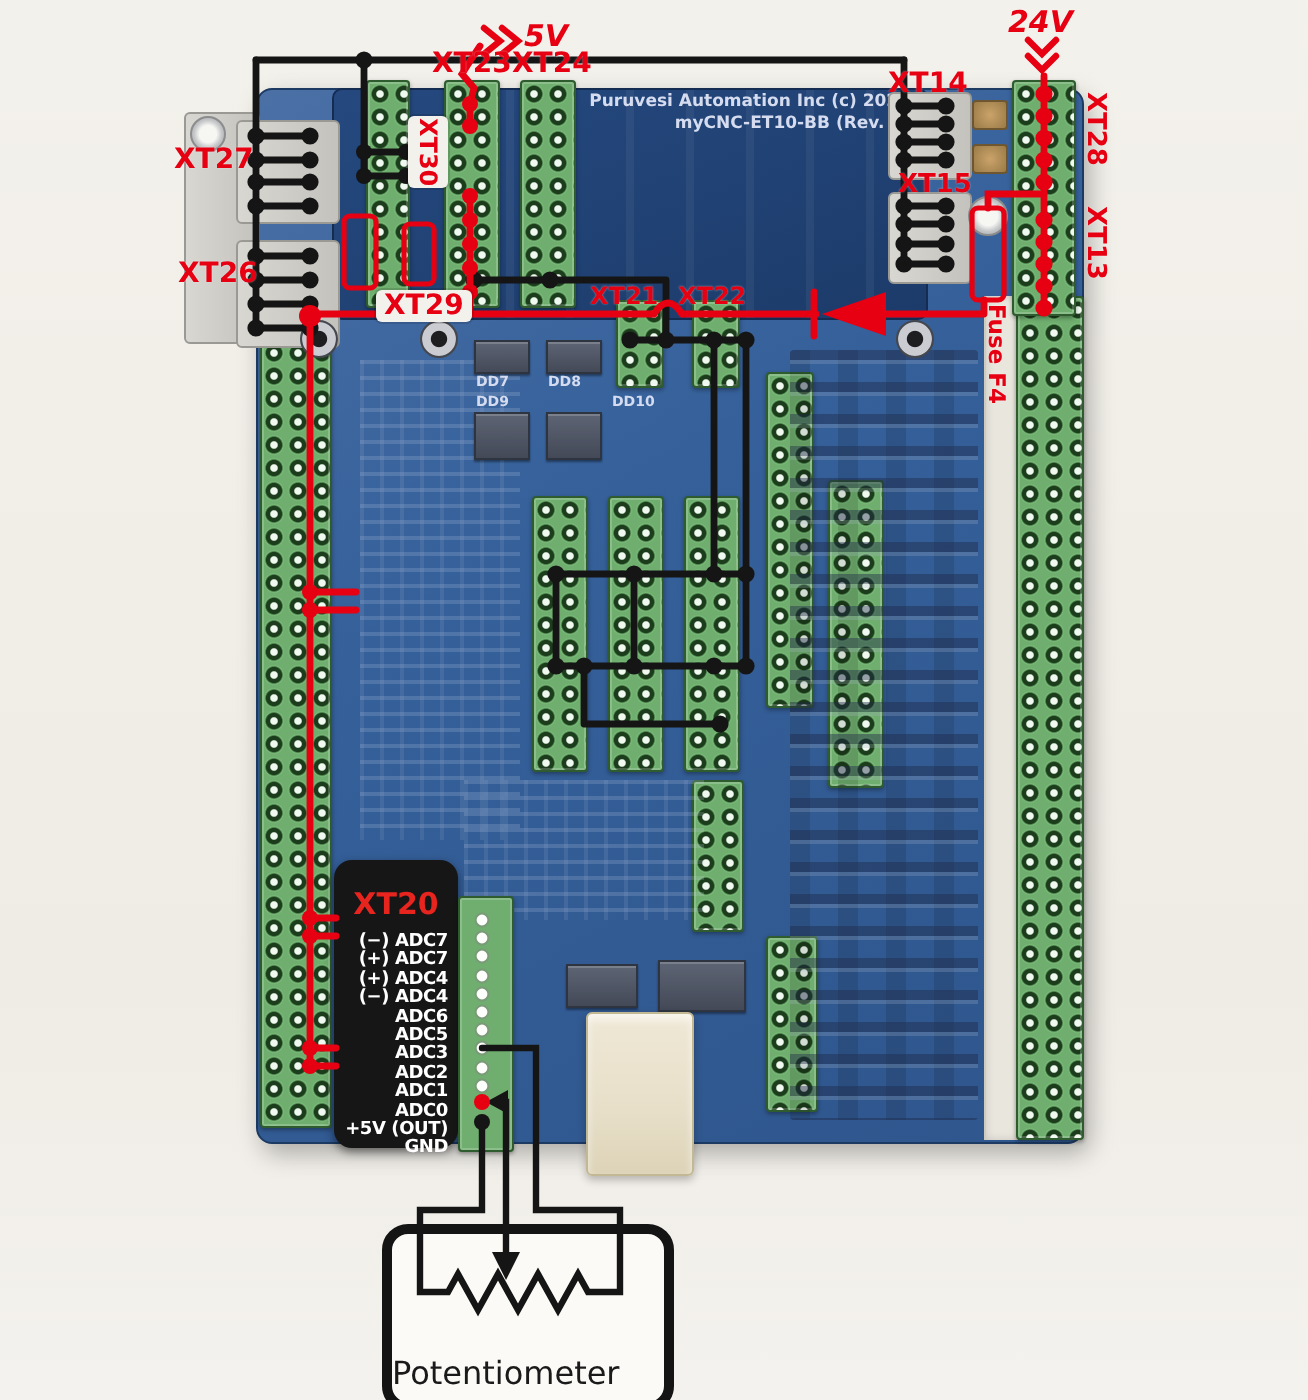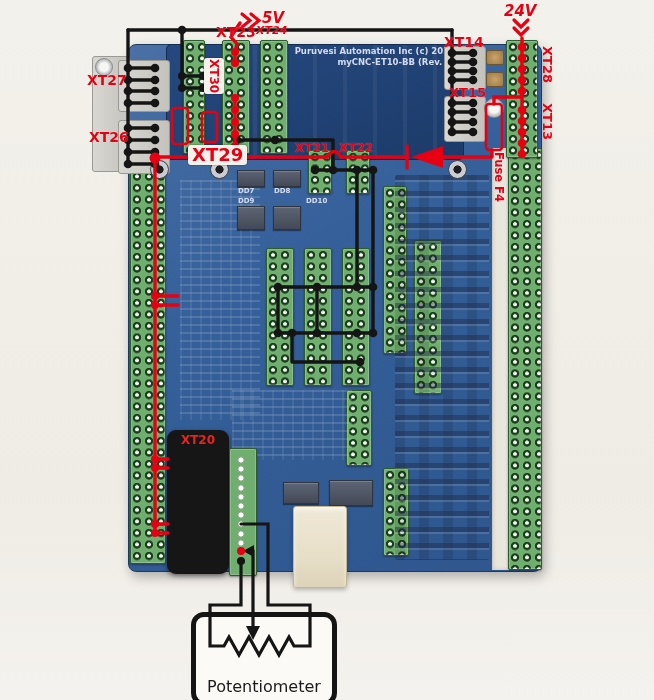--- a/index.html
+++ b/index.html
@@ -21,24 +21,24 @@
   .pads{opacity:.6;background-image:repeating-linear-gradient(180deg, rgba(205,215,235,.3) 0 2px, transparent 2px 8px),repeating-linear-gradient(90deg, rgba(205,215,235,.18) 0 2px, transparent 2px 10px);}
   .btn{border-radius:50%;background:radial-gradient(circle,#1e1e20 0 32%,#caccd1 36% 68%,#8d9199 72%);border:1px solid #44474d;}
   .standoff{border-radius:50%;background:radial-gradient(circle,#f6f6f3 0 38%,#c6c8ca 60%,#97999b);border:1px solid #8a8c8e;}
   .bronze{background:radial-gradient(circle,#caa36a,#9a7a46);border:1px solid #6e5630;border-radius:2px;}
   .lbl{position:absolute;color:#e60012;font-weight:700;line-height:1;white-space:nowrap;text-shadow:0 0 1px rgba(255,255,255,.5);}
   .it{font-style:italic;}
   .v{writing-mode:vertical-rl;}
   .pill{background:#f3f1ec;padding:1px 4px;border-radius:3px;box-shadow:0 0 0 1px rgba(0,0,0,.12);}
   .silk{position:absolute;color:#d5dcef;font-weight:700;line-height:1.3;}
   .adcbox{background:#161616;border-radius:9px;box-shadow:0 2px 5px rgba(0,0,0,.5);padding-top:2px;}
-  .adctitle{color:#e8241f;font-weight:700;font-size:12px;text-align:center;height:16px;line-height:16px;}
+  .adctitle{color:#e8241f;font-weight:700;font-size:15px;text-align:center;height:16px;line-height:16px;margin-top:12px;}
   .adcrow{color:#ffffff;font-weight:700;font-size:9px;line-height:9.4px;height:9.4px;text-align:right;padding-right:5px;letter-spacing:-0.2px;}
   .potbox{background:#fbfaf6;border:5px solid #141414;border-radius:13px;}
-  .potlabel{position:absolute;left:0;right:0;bottom:5px;text-align:center;color:#1a1a1a;font-size:16px;}
+  .potlabel{position:absolute;left:0;right:0;bottom:5px;color:#1a1a1a;font-size:16px;}
   svg.wires{position:absolute;left:0;top:0;pointer-events:none;}
 </style>
 </head>
 <body>
 
 <div class="stage">
 
   <div class="abs board" style="left:128px;top:44px;width:412px;height:526px;"></div>
 
   <div class="abs darkboard" style="left:166px;top:44px;width:296px;height:114px;"></div>
@@ -92,20 +92,34 @@
   <div class="abs btn" style="left:210px;top:160px;width:17px;height:17px;"></div>
   <div class="abs btn" style="left:448px;top:160px;width:17px;height:17px;"></div>
   <div class="abs bronze" style="left:486px;top:50px;width:16px;height:13px;"></div>
   <div class="abs bronze" style="left:486px;top:72px;width:16px;height:13px;"></div>
   <div class="abs standoff" style="left:484px;top:98px;width:18px;height:18px;"></div>
 
   <div class="abs" style="left:293px;top:506px;width:52px;height:80px;background:linear-gradient(180deg,#efe8d6,#e7dfc8 60%,#ddd3b8);border:1px solid #c2b astounding;border:1px solid #c2b894;border-radius:3px;box-shadow:inset 0 3px 4px rgba(255,255,255,.6), 0 2px 4px rgba(0,0,0,.25);"></div>
 
   <div class="abs adcbox" style="left:167px;top:430px;width:62px;height:142px;">
     <div class="adctitle">XT20</div>
+    <div style="padding-top:7px;">
+      <div class="adcrow">(−) ADC7</div>
+      <div class="adcrow">(+) ADC7</div>
+      <div class="adcrow">(+) ADC4</div>
+      <div class="adcrow">(−) ADC4</div>
+      <div class="adcrow">ADC6</div>
+      <div class="adcrow">ADC5</div>
+      <div class="adcrow">ADC3</div>
+      <div class="adcrow">ADC2</div>
+      <div class="adcrow">ADC1</div>
+      <div class="adcrow">ADC0</div>
+      <div class="adcrow">+5V (OUT)</div>
+      <div class="adcrow">GND</div>
+    </div>
   </div>
   <div class="abs tb" style="left:229px;top:448px;width:26px;height:126px;background-image:none;"></div>
 
   <div class="abs potbox" style="left:191px;top:612px;width:136px;height:84px;">
     <div class="potlabel">Potentiometer</div>
   </div>
 
   <svg class="wires" width="654" height="700" viewBox="0 0 654 700">
 
     <g>
@@ -243,26 +257,26 @@
         <circle cx="522" cy="121" r="4.3"></circle>
         <circle cx="522" cy="132" r="4.3"></circle>
         <circle cx="522" cy="143" r="4.3"></circle>
         <circle cx="522" cy="154" r="4.3"></circle>
     </g>
   </svg>
 
   <div class="lbl it" style="left:262px;top:11px;font-size:15px;">5V</div>
   <div class="lbl it" style="left:504px;top:4px;font-size:15px;">24V</div>
   <div class="lbl" style="left:216px;top:25px;font-size:14px;text-align:center;">XT23</div>
-  <div class="lbl" style="left:256px;top:25px;font-size:11px;font-style:italic;">XT24</div>
+  <div class="lbl" style="left:256px;top:25px;font-size:14px;">XT24</div>
   <div class="lbl" style="left:444px;top:35px;font-size:14px;">XT14</div>
   <div class="lbl" style="left:87px;top:73px;font-size:14px;">XT27</div>
   <div class="lbl" style="left:89px;top:130px;font-size:14px;">XT26</div>
   <div class="lbl pill v" style="left:204px;top:58px;font-size:12px;">XT30</div>
-  <div class="lbl pill" style="left:188px;top:145px;font-size:18px;">XT29</div>
+  <div class="lbl pill" style="left:188px;top:145px;font-size:14px;">XT29</div>
   <div class="lbl" style="left:449px;top:86px;font-size:13px;">XT15</div>
   <div class="lbl" style="left:295px;top:142px;font-size:12px;">XT21</div>
   <div class="lbl" style="left:339px;top:142px;font-size:12px;">XT22</div>
   <div class="lbl v" style="left:541px;top:46px;font-size:13px;">XT28</div>
   <div class="lbl v" style="left:541px;top:103px;font-size:13px;">XT13</div>
   <div class="lbl v" style="left:492px;top:152px;font-size:11.5px;">Fuse F4</div>
 
 </div>
 
 </body></html>

